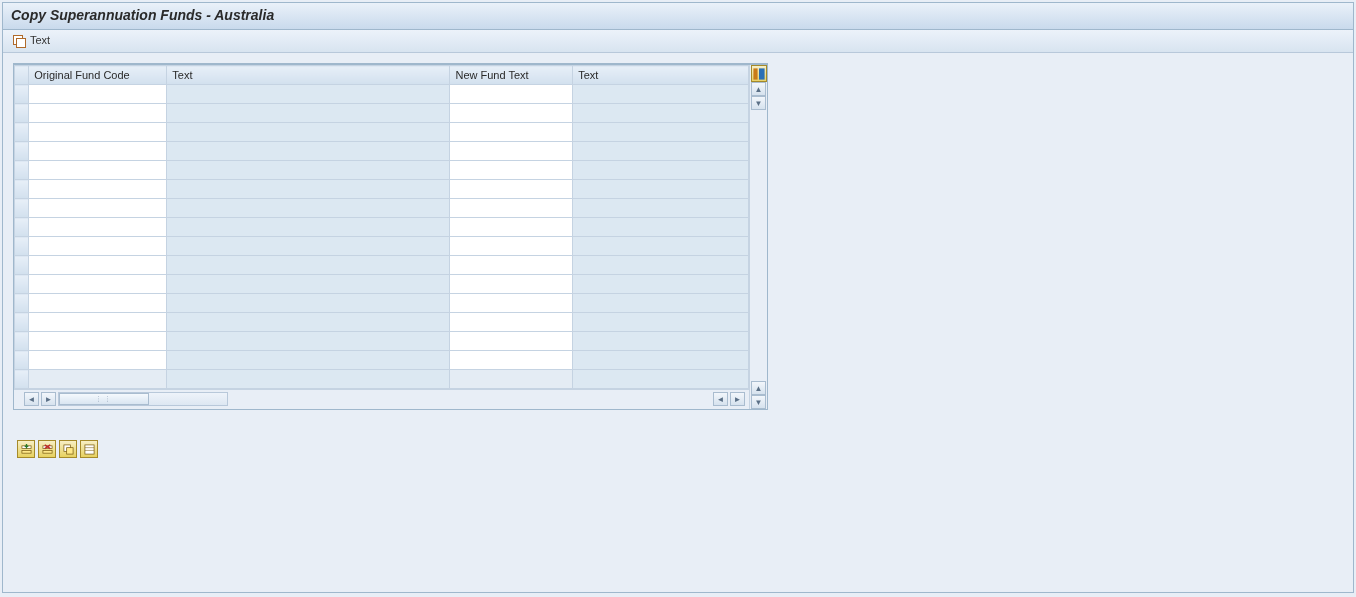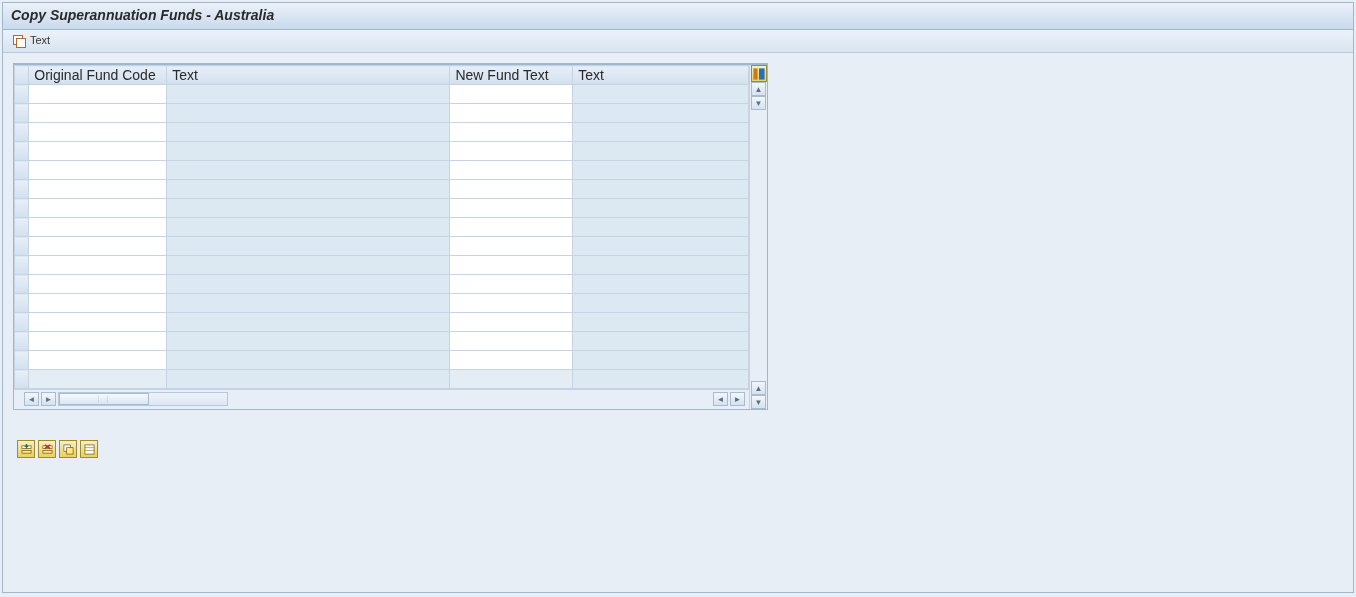--- a/index.html
+++ b/index.html
@@ -101,21 +101,21 @@
     border: 1px solid #c5d3e2;
     padding: 0;
     height: 19px;
     overflow: hidden;
   }
   .grid-table th {
     background: linear-gradient(#e7eff8, #d2e0ee);
     font-weight: normal;
     text-align: left;
     padding-left: 5px;
-    font-size: 14px;
+    font-size: 11px;
     color: #2a2a2a;
   }
   th.rowhandle, td.rowhandle {
     width: 14px;
     background: linear-gradient(#e7eff8, #d2e0ee);
   }
   .col-ofc { width: 135px; }
   .col-text1 { width: 277px; }
   .col-nfc { width: 120px; }
   .col-text2 { width: 172px; }

